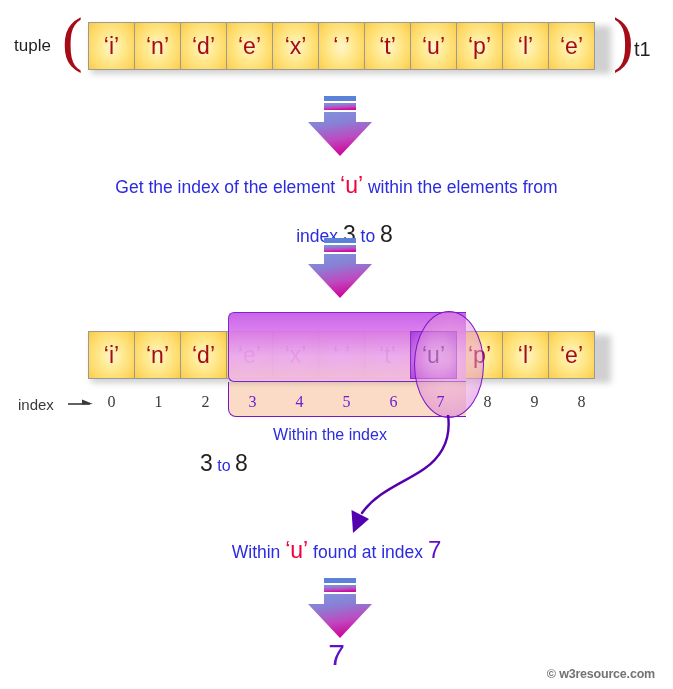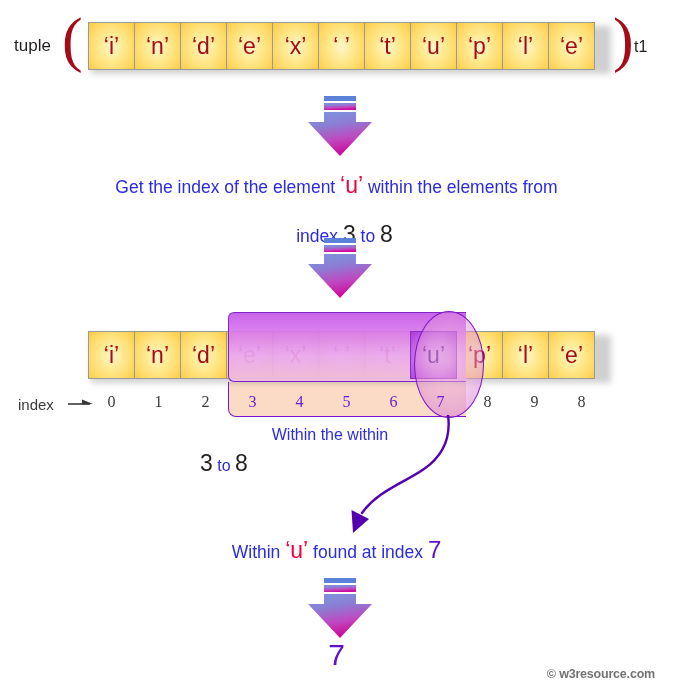--- a/index.html
+++ b/index.html
@@ -37,21 +37,21 @@
     color: #a50c18;
     font-family: "Liberation Serif", serif;
     font-weight: normal;
   }
   .paren-open { left: 62px; top: 8px; }
   .paren-close { left: 613px; top: 8px; }
   .t1-label {
     position: absolute;
     left: 634px;
     top: 38px;
-    font-size: 16px;
+    font-size: 20px;
     color: #231f20;
   }
 
   
   .row {
     position: absolute;
     display: flex;
   }
   .cell {
     width: 47px;
@@ -357,21 +357,21 @@
       <div class="idx inrange">3</div>
       <div class="idx inrange">4</div>
       <div class="idx inrange">5</div>
       <div class="idx inrange">6</div>
       <div class="idx inrange">7</div>
       <div class="idx">8</div>
       <div class="idx">9</div>
       <div class="idx">8</div>
     </div>
 
-  <div class="within-1">Within the within</div>
+  <div class="within-1">Within the index</div>
   <div class="within-2">
     <span class="blk-num">3</span><span> to </span><span class="blk-num">8</span>
   </div>
 
   <div class="curve-arrow">
     <svg width="170" height="125" viewBox="0 0 170 125" xmlns="http://www.w3.org/2000/svg">
       <path d="M128 0 C131 22, 124 40, 104 54 C82 69, 58 76, 42 98" stroke="#5500b0" stroke-width="2.4" fill="none" stroke-linecap="round"></path>
       <path d="M33 118 L31.5 95 L49 104 Z" fill="#5500b0"></path>
     </svg>
   </div>

